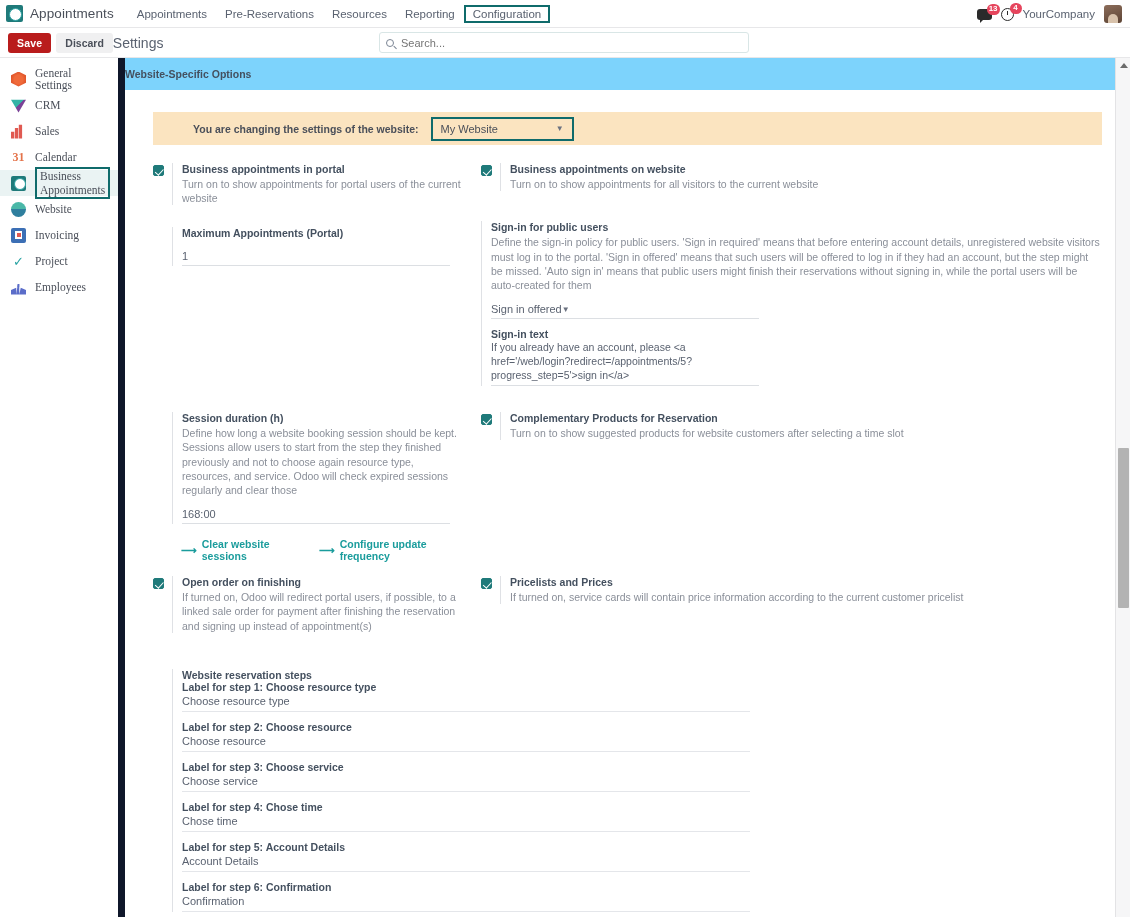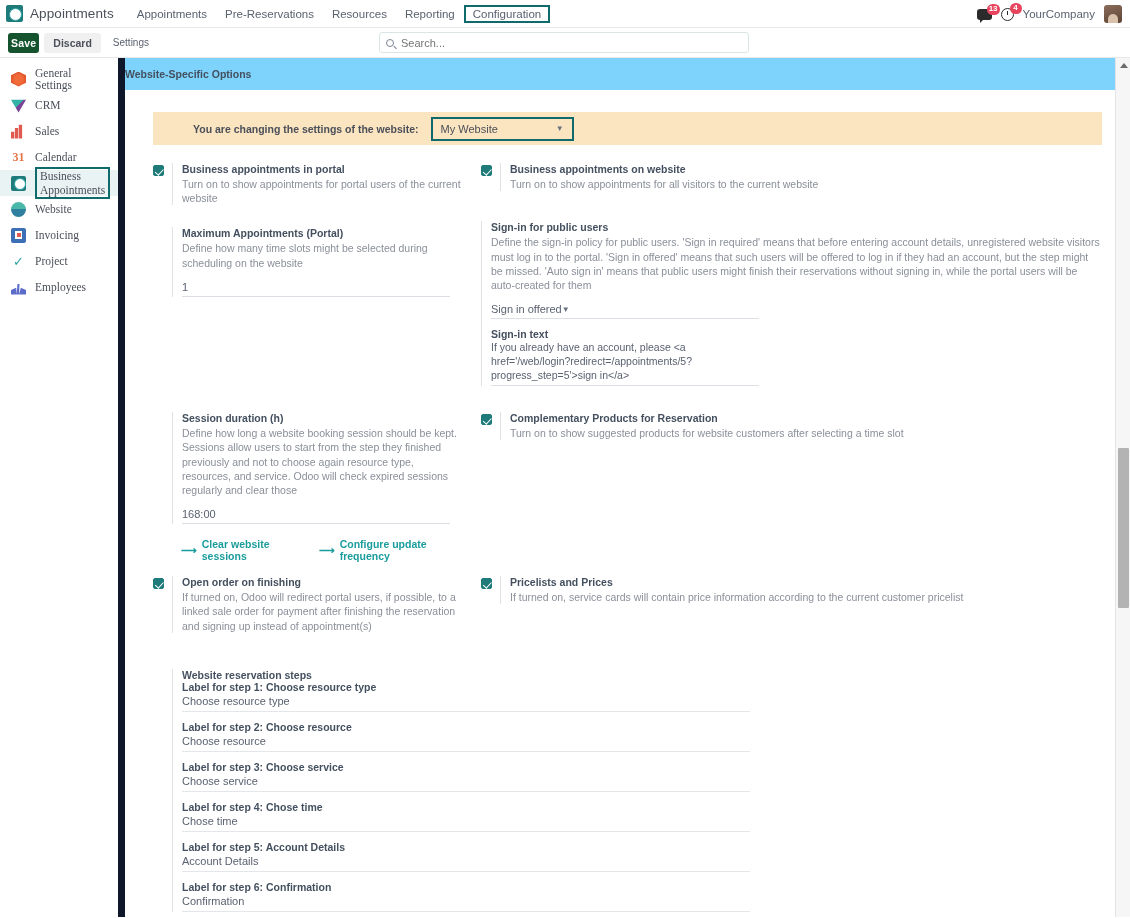--- a/index.html
+++ b/index.html
@@ -130,44 +130,43 @@
   .control-panel {
     height: 30px;
     display: flex;
     align-items: center;
     padding: 0 8px;
     background: #ffffff;
     border-bottom: 1px solid #e7e7e9;
     position: relative;
   }
   .btn-save {
-    background: #14532d;
+    background: #b91c1c;
     color: #ffffff;
     font-size: 10.5px;
     font-weight: bold;
     border: none;
     border-radius: 3px;
-    padding: 4px 3px;
+    padding: 4px 9px;
     cursor: pointer;
     letter-spacing: .2px;
   }
   .btn-discard {
     background: #f0f0f1;
     color: #4a4f59;
     font-size: 10.5px;
     font-weight: bold;
     border: none;
     border-radius: 3px;
     padding: 4px 9px;
     margin-left: 5px;
     cursor: pointer;
   }
   .breadcrumb {
-    margin-left: 12px;
-    font-size: 10px;
+    font-size: 14px;
     color: #5a6270;
   }
   .searchbar {
     position: absolute;
     left: 379px;
     width: 370px;
     height: 21px;
     border: 1px solid #d9e6e6;
     border-radius: 3px;
     background: #fff;
@@ -536,21 +535,20 @@
           <div class="opt-body">
             <div class="opt-title">Business appointments on website</div>
             <div class="opt-desc">Turn on to show appointments for all visitors to the current website</div>
           </div>
         </div>
       </div>
 
       <div class="setting-block" style="margin-top:22px;">
         <div class="field-block" style="margin-left:19px;">
           <div class="field-title">Maximum Appointments (Portal)</div>
-          <div class="field-desc">Define how many time slots might be selected during scheduling on the website</div>
           <div class="text-field">1</div>
         </div>
       </div>
 
       <div class="setting-block" style="margin-top:16px;">
         <div class="field-block">
           <div class="field-title">Sign-in for public users</div>
           <div class="field-desc">Define the sign-in policy for public users. 'Sign in required' means that before entering account details, unregistered website visitors must log in to the portal. 'Sign in offered' means that such users will be offered to log in if they had an account, but the step might be missed. 'Auto sign in' means that public users might finish their reservations without signing in, while the portal users will be auto-created for them</div>
           <div class="select-field">
             <span>Sign in offered</span>

